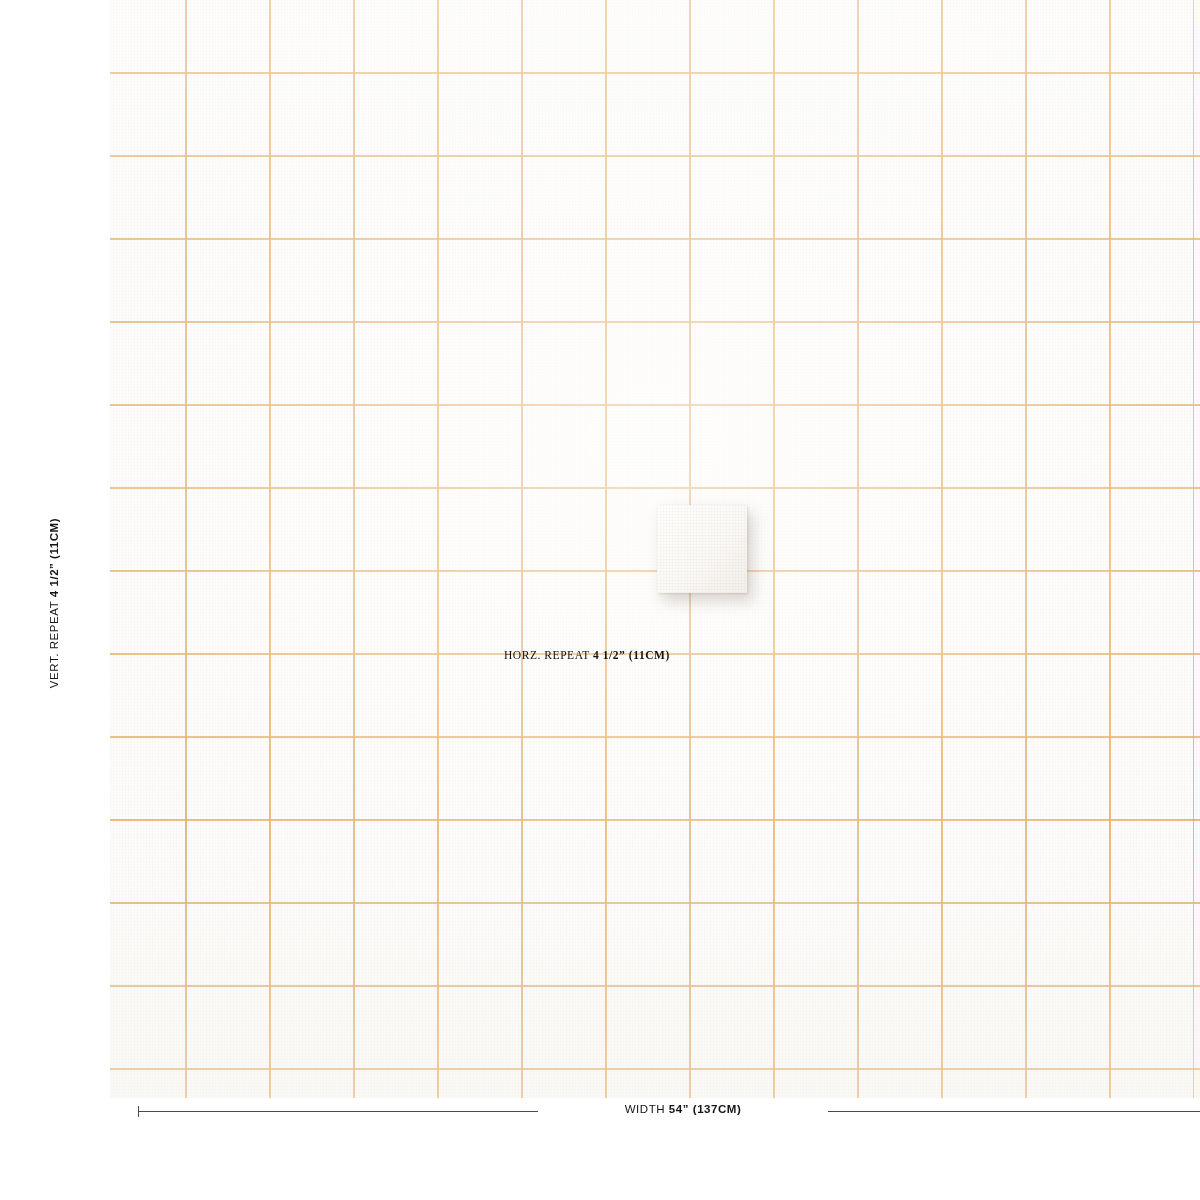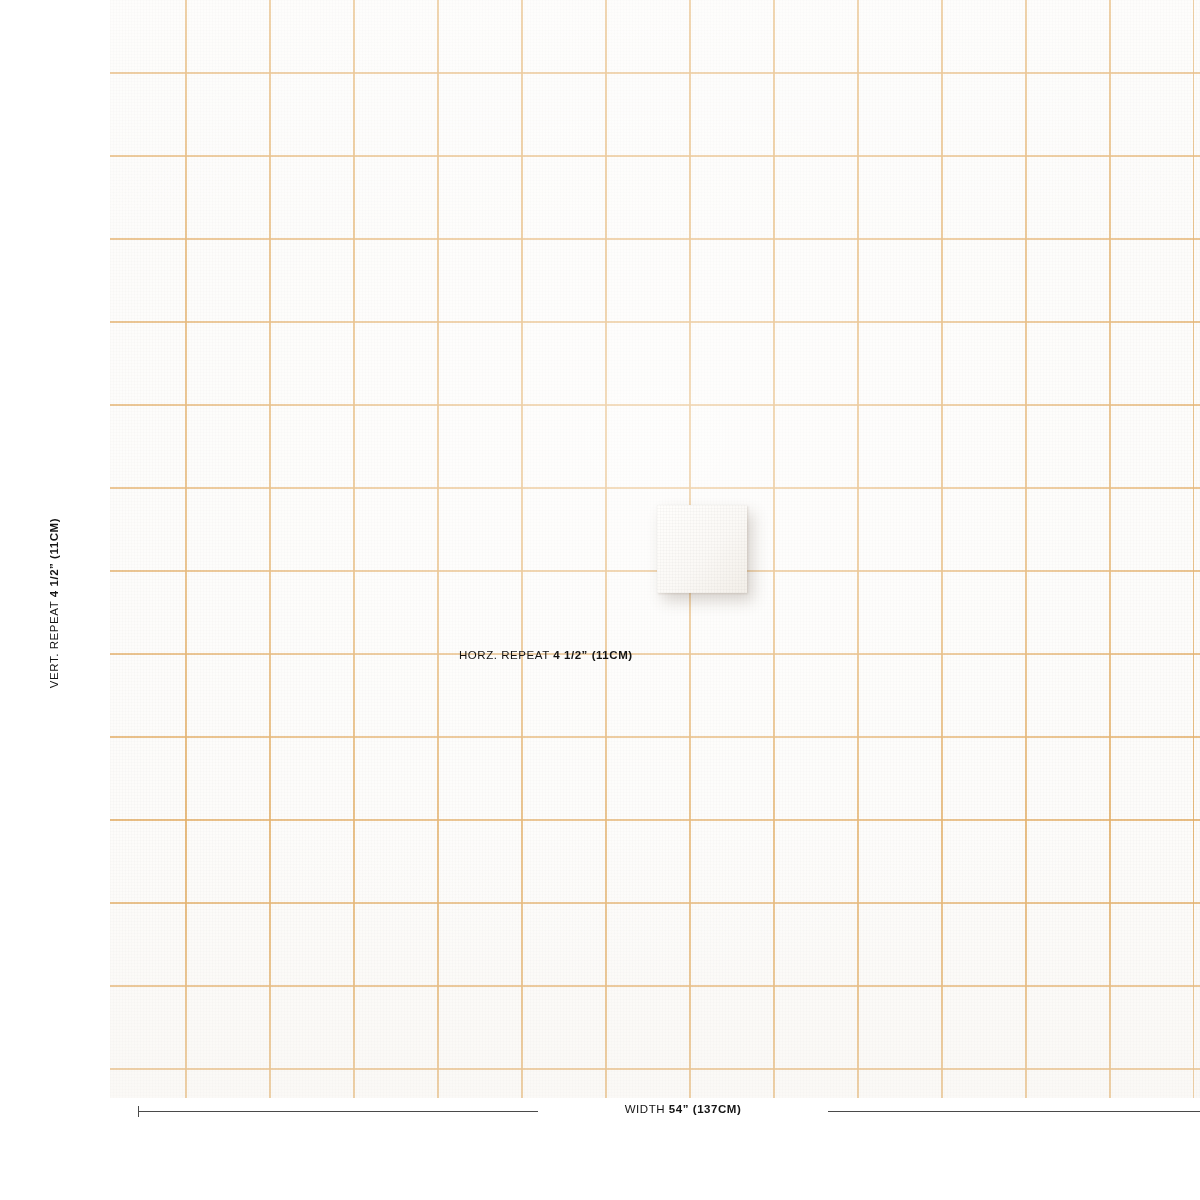--- a/index.html
+++ b/index.html
@@ -92,22 +92,23 @@
   
   .meas-label {
     position: absolute;
     font-size: 11.5px;
     font-weight: 700;
     letter-spacing: 0.55px;
     color: #141414;
     white-space: nowrap;
   }
   #horz-repeat-label {
-    left: 459px;
+    left: 504px;
     top: 649px;
+    font-family: Liberation Serif, serif;
   }
   .label-light { font-weight: 400; }
 
   #vert-repeat-label {
     left: -61px;
     top: 597px;
     width: 230px;
     text-align: center;
     transform: rotate(-90deg);
     transform-origin: center center;

